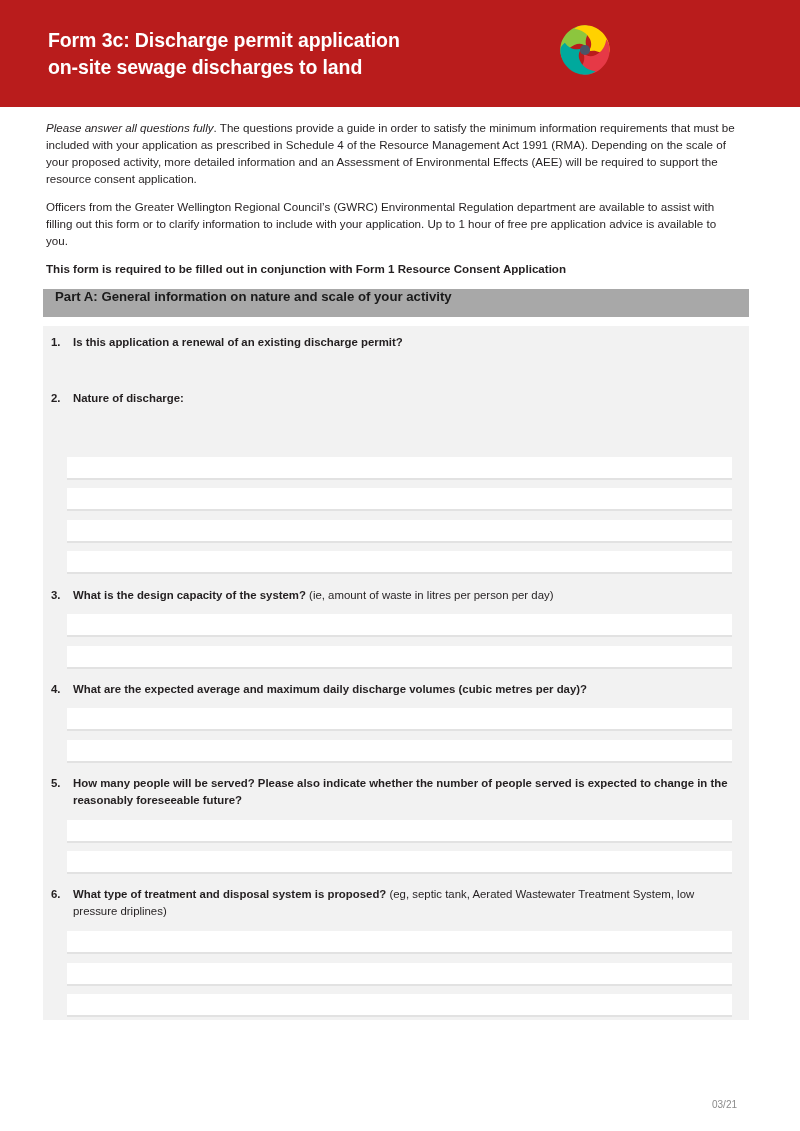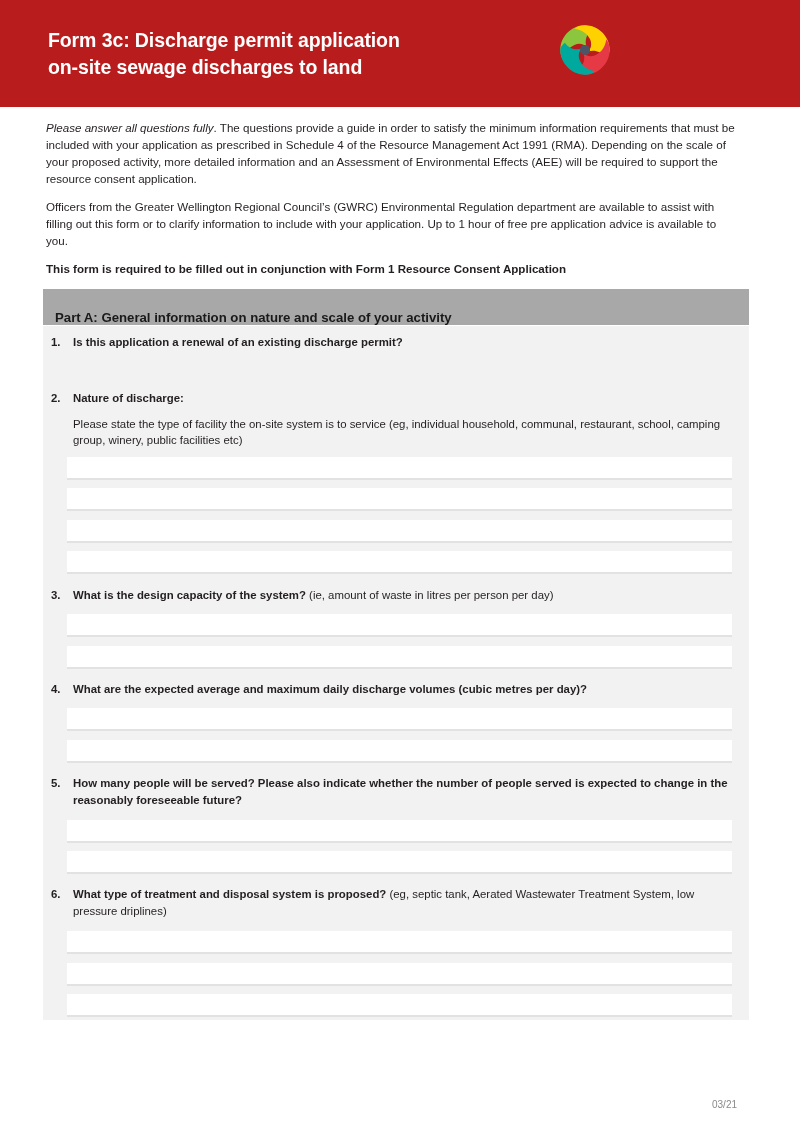--- a/index.html
+++ b/index.html
@@ -82,24 +82,24 @@
   .intro p:last-child { margin-bottom: 0; }
   .intro .em { font-style: italic; }
   .intro .strong { font-weight: bold; }
 
   
   .part-bar {
     position: absolute;
     left: 43px;
     top: 289px;
     width: 706px;
-    height: 36px;
+    height: 28px;
     background: #a8a8a8;
     display: flex;
-    align-items: flex-end;
+    align-items: flex-start;
   }
   .part-bar-label {
     margin-left: 12px;
     font-size: 13.2px;
     font-weight: bold;
     color: #1a1a1a;
   }
 
   
   .form-panel {
@@ -226,21 +226,20 @@
       <span class="q-num">1.</span>
       <span class="q-text"><span class="b">Is this application a renewal of an existing discharge permit?</span></span>
     </div>
   </div>
 
   <div class="q-block" style="top:64px;">
     <div class="q-head">
       <span class="q-num">2.</span>
       <span class="q-text"><span class="b">Nature of discharge:</span></span>
     </div>
-    <div class="q-sub">Please state the type of facility the on-site system is to service (eg, individual household, communal, restaurant, school, camping group, winery, public facilities etc)</div>
   </div>
   <div class="field" style="top:131px;"></div>
   <div class="field" style="top:162px;"></div>
   <div class="field" style="top:194px;"></div>
   <div class="field" style="top:225px;"></div>
 
   <div class="q-block" style="top:261px;">
     <div class="q-head">
       <span class="q-num">3.</span>
       <span class="q-text"><span class="b">What is the design capacity of the system?</span><span class="n"> (ie, amount of waste in litres per person per day)</span></span>

